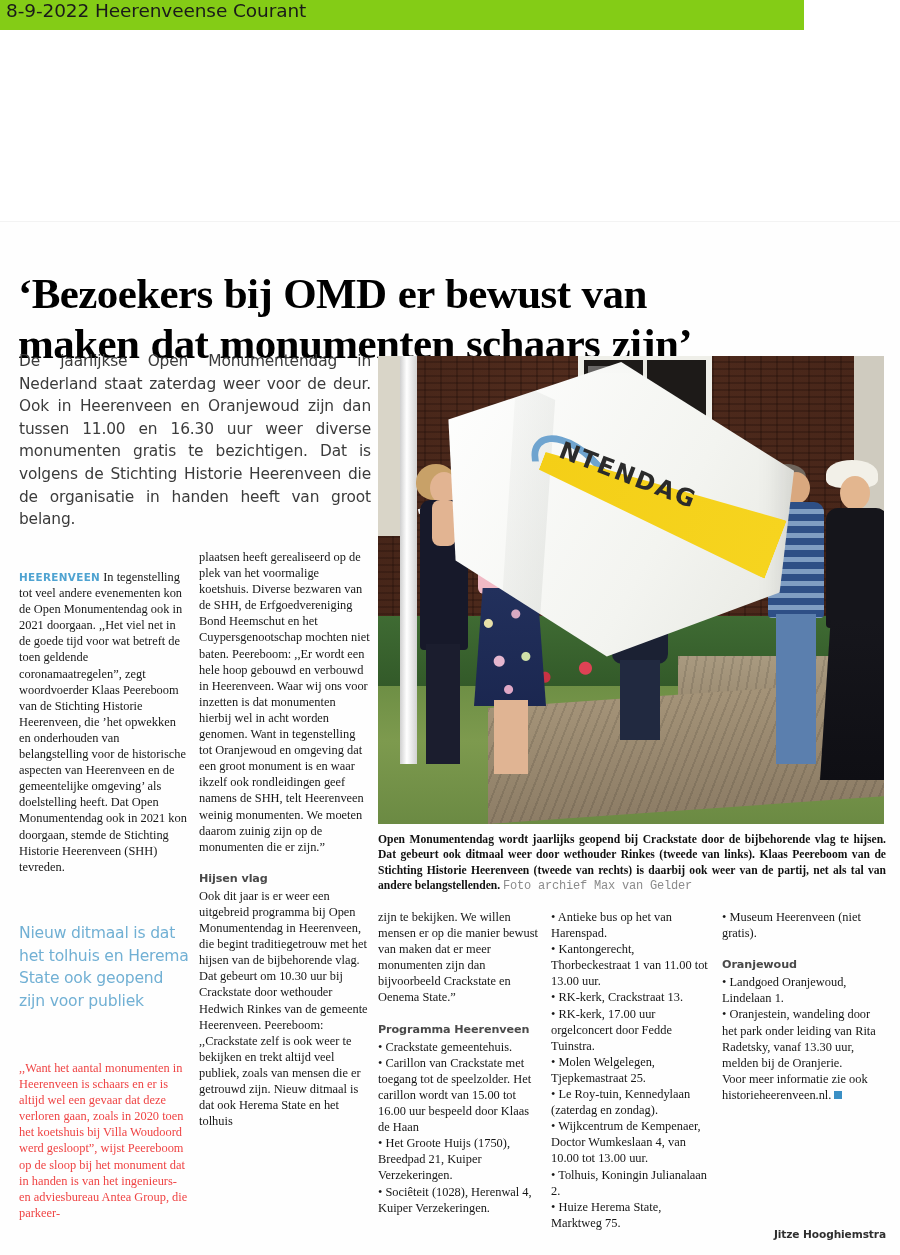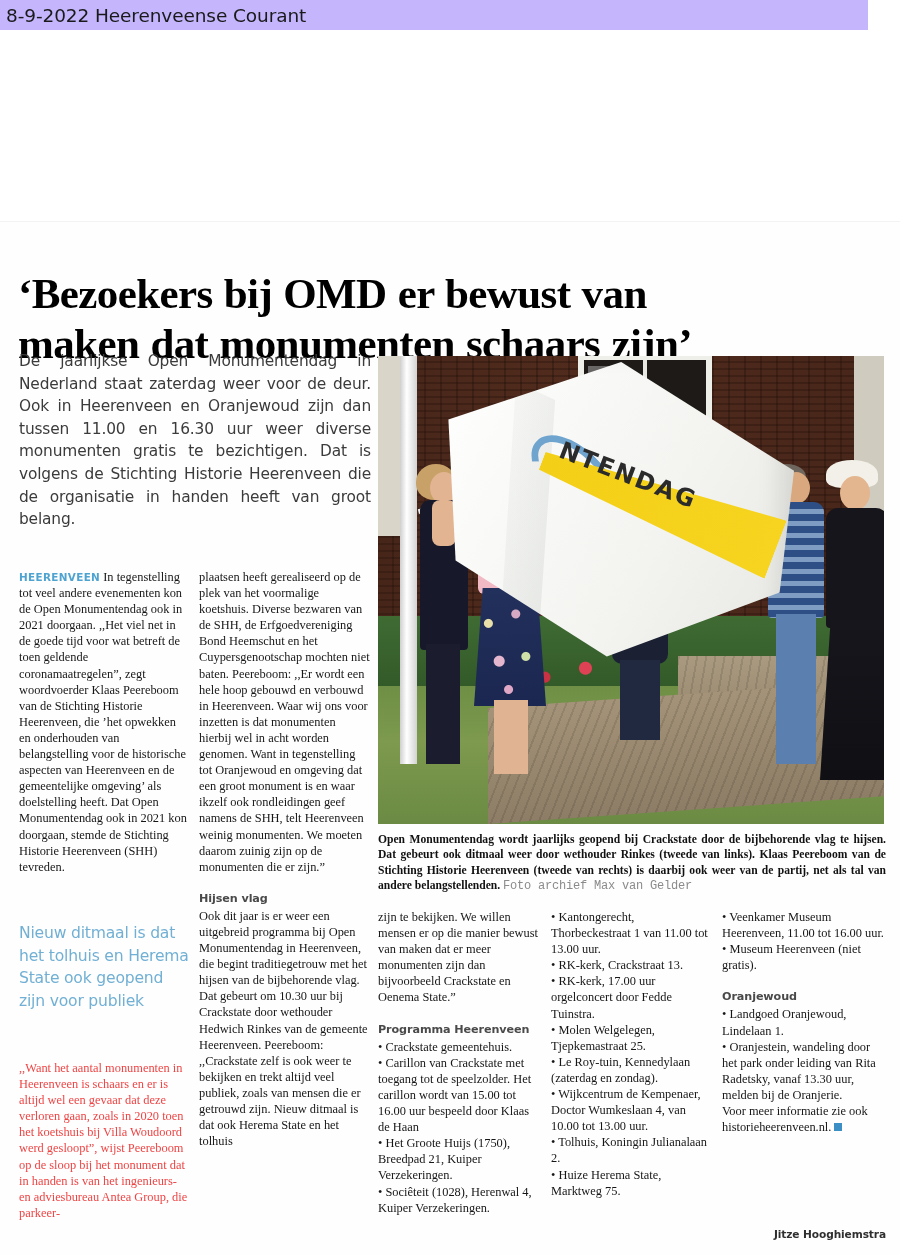--- a/index.html
+++ b/index.html
@@ -12,24 +12,24 @@
     height: 1255px;
     position: relative;
     overflow: hidden;
     font-family: "Liberation Sans", sans-serif;
   }
 
   
   #viewer-header {
     position: absolute;
     left: 0; top: 0;
-    width: 868px; height: 30px;
+    width: 804px; height: 30px;
     display: flex;
-    align-items: center;
-    background: #c4b5fd;
+    align-items: flex-start;
+    background: #84cc16;
   }
   #viewer-header .doc-title {
     font-family: "DejaVu Sans", sans-serif;
     font-size: 18.5px;
     color: #1a1a1a;
     padding-left: 6px;
     letter-spacing: -0.1px;
     white-space: nowrap;
   }
 
@@ -304,21 +304,21 @@
     font-size: 11.2px;
     color: #4a4a4a;
     letter-spacing: -0.1px;
     margin-top: 16px;
     margin-bottom: 1px;
   }
   .list-item { margin: 0; }
 
   
   #col1 { left: 1px;   top: 347px; width: 171px; }
-  #col2 { left: 181px; top: 347px; width: 171px; }
+  #col2 { left: 181px; top: 327px; width: 171px; }
   #col3 { left: 360px; top: 687px; width: 164px; }
   #col4 { left: 533px; top: 687px; width: 164px; }
   #col5 { left: 704px; top: 687px; width: 164px; }
 
   
   #pullquote {
     position: absolute;
     left: 1px; top: 700px;
     width: 172px;
     font-family: "DejaVu Sans", sans-serif;
@@ -464,32 +464,32 @@
     <div class="col" id="col3">
       <p>zijn te bekijken. We willen mensen er op die manier bewust van maken dat er meer monumenten zijn dan bijvoorbeeld Crackstate en Oenema State.”</p>
       <div class="subhead">Programma Heerenveen</div>
       <p class="list-item">• Crackstate gemeentehuis.</p>
       <p class="list-item">• Carillon van Crackstate met toegang tot de speelzolder. Het carillon wordt van 15.00 tot 16.00 uur bespeeld door Klaas de Haan</p>
       <p class="list-item">• Het Groote Huijs (1750), Breedpad 21, Kuiper Verzekeringen.</p>
       <p class="list-item">• Sociêteit (1028), Herenwal 4, Kuiper Verzekeringen.</p>
     </div>
 
     <div class="col" id="col4">
+      <p class="list-item">• Antieke bus op het van Harenspad.</p>
       <p class="list-item">• Kantongerecht, Thorbeckestraat 1 van 11.00 tot 13.00 uur.</p>
       <p class="list-item">• RK-kerk, Crackstraat 13.</p>
       <p class="list-item">• RK-kerk, 17.00 uur orgelconcert door Fedde Tuinstra.</p>
       <p class="list-item">• Molen Welgelegen, Tjepkemastraat 25.</p>
       <p class="list-item">• Le Roy-tuin, Kennedylaan (zaterdag en zondag).</p>
       <p class="list-item">• Wijkcentrum de Kempenaer, Doctor Wumkeslaan 4, van 10.00 tot 13.00 uur.</p>
       <p class="list-item">• Tolhuis, Koningin Julianalaan 2.</p>
       <p class="list-item">• Huize Herema State, Marktweg 75.</p>
     </div>
 
     <div class="col" id="col5">
-      <p class="list-item">• Veenkamer Museum Heerenveen, 11.00 tot 16.00 uur.</p>
       <p class="list-item">• Museum Heerenveen (niet gratis).</p>
       <div class="subhead">Oranjewoud</div>
       <p class="list-item">• Landgoed Oranjewoud, Lindelaan 1.</p>
       <p class="list-item">• Oranjestein, wandeling door het park onder leiding van Rita Radetsky, vanaf 13.30 uur, melden bij de Oranjerie.</p>
       <p><span>Voor meer informatie zie ook historieheerenveen.nl.</span><span class="endmark"></span></p>
     </div>
 
     <div id="byline">Jitze Hooghiemstra</div>
 
   </div>

